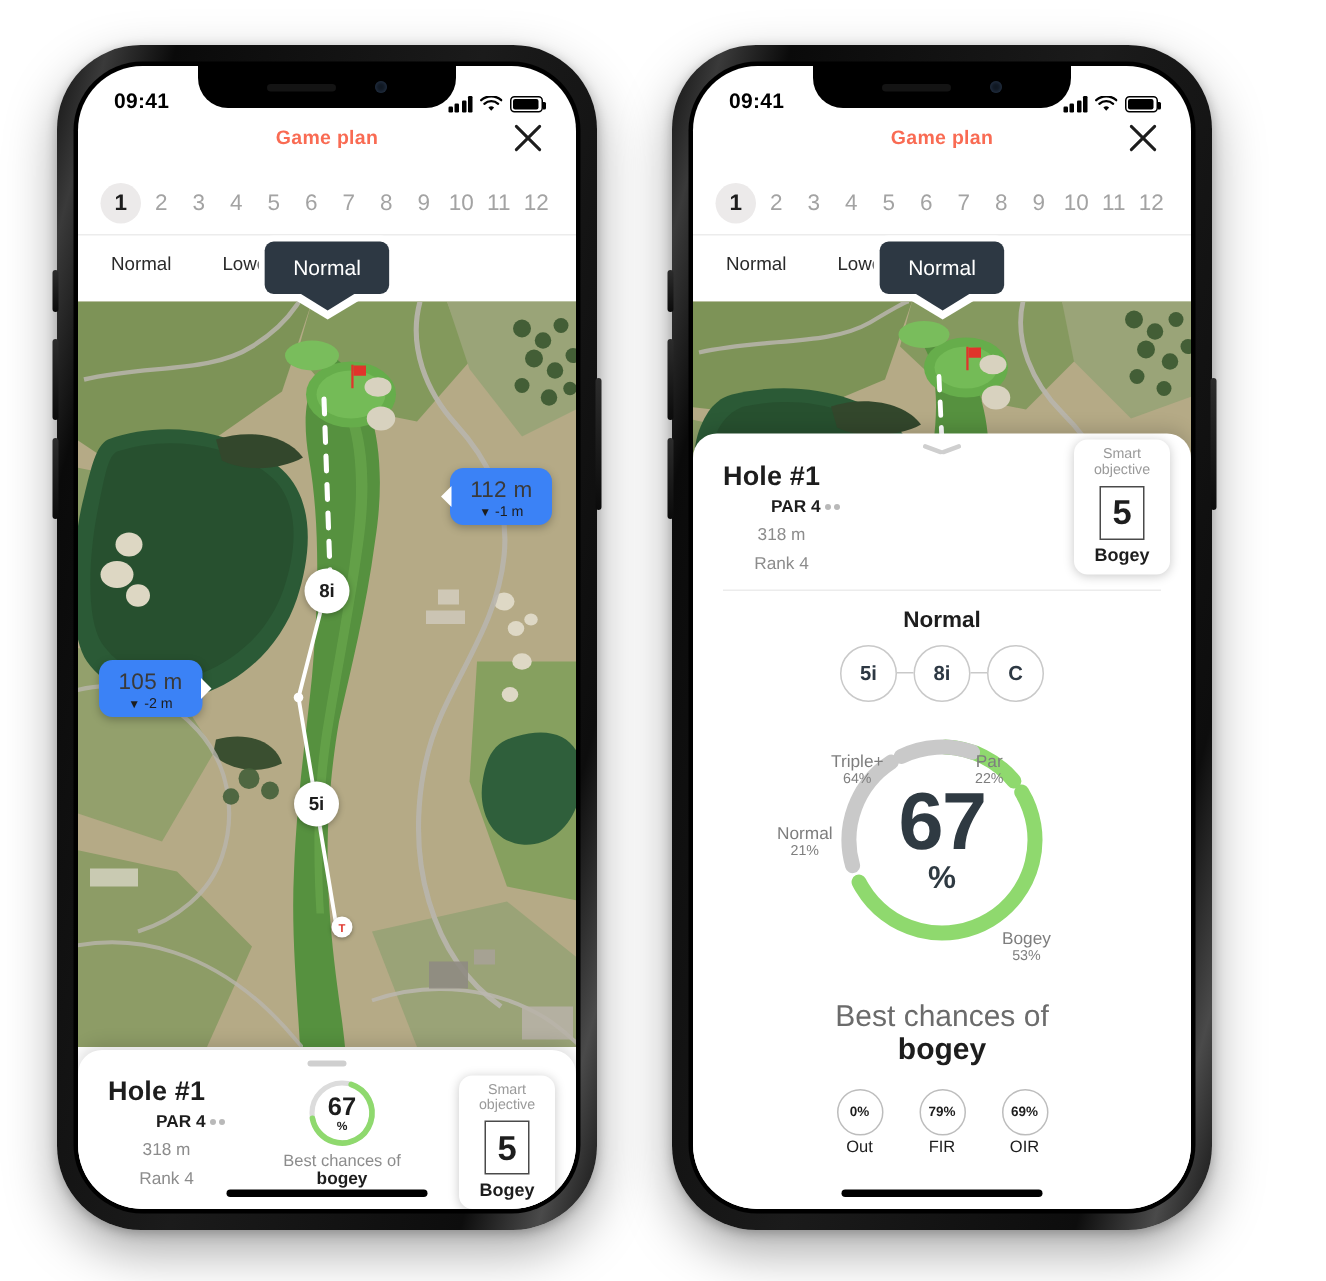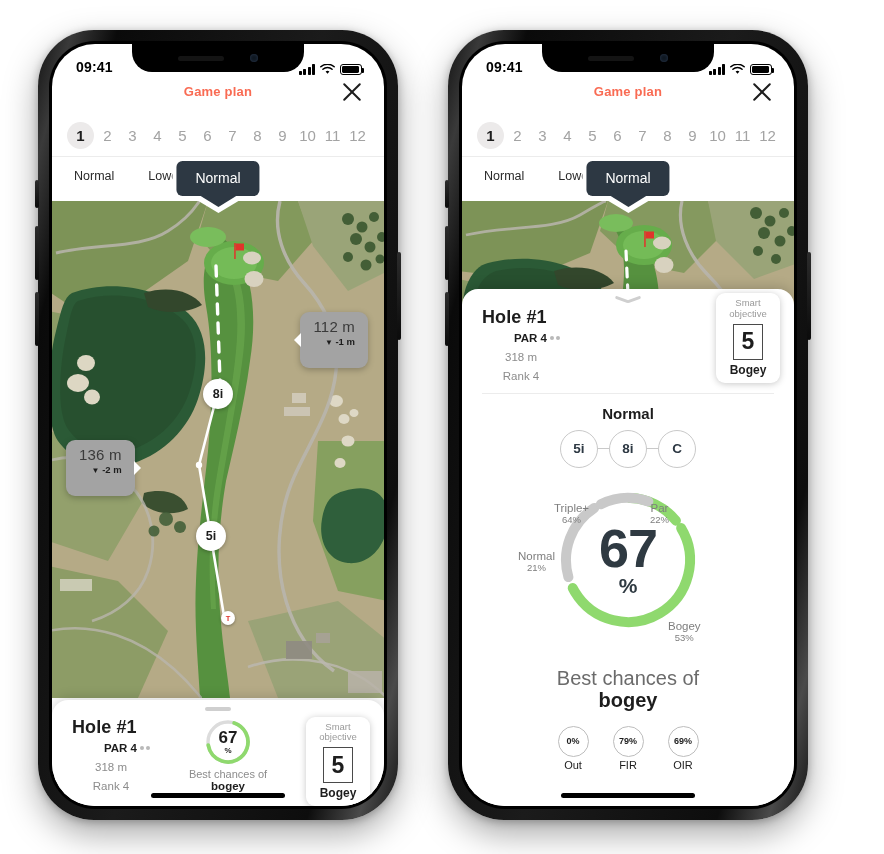--- a/index.html
+++ b/index.html
@@ -125,25 +125,25 @@
   }
 
   
   .map { position:relative; overflow:hidden; background:#8a9a64; }
   .map.left-map  { height: 497px; }
   .map.right-map { height: 172px; }
   .map-svg { position:absolute; inset:0; width:100%; height:100%; display:block; }
 
   
   .dist-label {
-    position:absolute; background:#a3a3a3; border-radius:9px; padding:6px 13px 21px;
-    box-shadow: 0 2px 6px rgba(0,0,0,.25); text-align:right; z-index:12;
+    position:absolute; background:#3b82f6; border-radius:9px; padding:6px 13px 3px;
+    box-shadow: 0 2px 6px rgba(0,0,0,.25); text-align:center; z-index:12;
   }
   .dist-label .d-main { font-size:15px; color:#3a3a3a; font-weight:400; letter-spacing:.2px; }
-  .dist-label .d-sub  { font-size:9.5px; color:#1d1d1d; font-weight:700; margin-top:1px; }
+  .dist-label .d-sub  { font-size:9.5px; color:#1d1d1d; font-weight:400; margin-top:1px; }
   .dist-label .d-sub .arr { font-size:8px; }
   .dist-label .tail {
     position:absolute; width:0;height:0;
     border-top:7px solid transparent; border-bottom:7px solid transparent;
   }
   .tail-left  { left:-6px; top:50%; margin-top:-7px; border-right:7px solid #fff; }
   .tail-right { right:-6px; top:50%; margin-top:-7px; border-left:7px solid #fff; }
 
   .club-marker {
     position:absolute; width:30px;height:30px; border-radius:50%;
@@ -422,21 +422,21 @@
           <div class="dist-label" style="right:16px; top:111px;">
             <div class="tail tail-left"></div>
             <div class="d-main">112 m</div>
             <div class="d-sub"><span class="arr">▼</span> <span>-1 m</span></div>
           </div>
 
           <div class="club-marker" style="left:151px; top:178px;">8i</div>
 
           <div class="dist-label" style="left:14px; top:239px;">
             <div class="tail tail-right"></div>
-            <div class="d-main">136 m</div>
+            <div class="d-main">105 m</div>
             <div class="d-sub"><span class="arr">▼</span> <span>-2 m</span></div>
           </div>
 
           <div class="club-marker" style="left:144px; top:320px;">5i</div>
           <div class="tee-marker" style="left:169px; top:410px;">T</div>
         </div>
 
         <div class="sheet" style="height:106px;">
           <div class="grabber"></div>
           <div class="holeinfo" style="margin-top:4px;">

